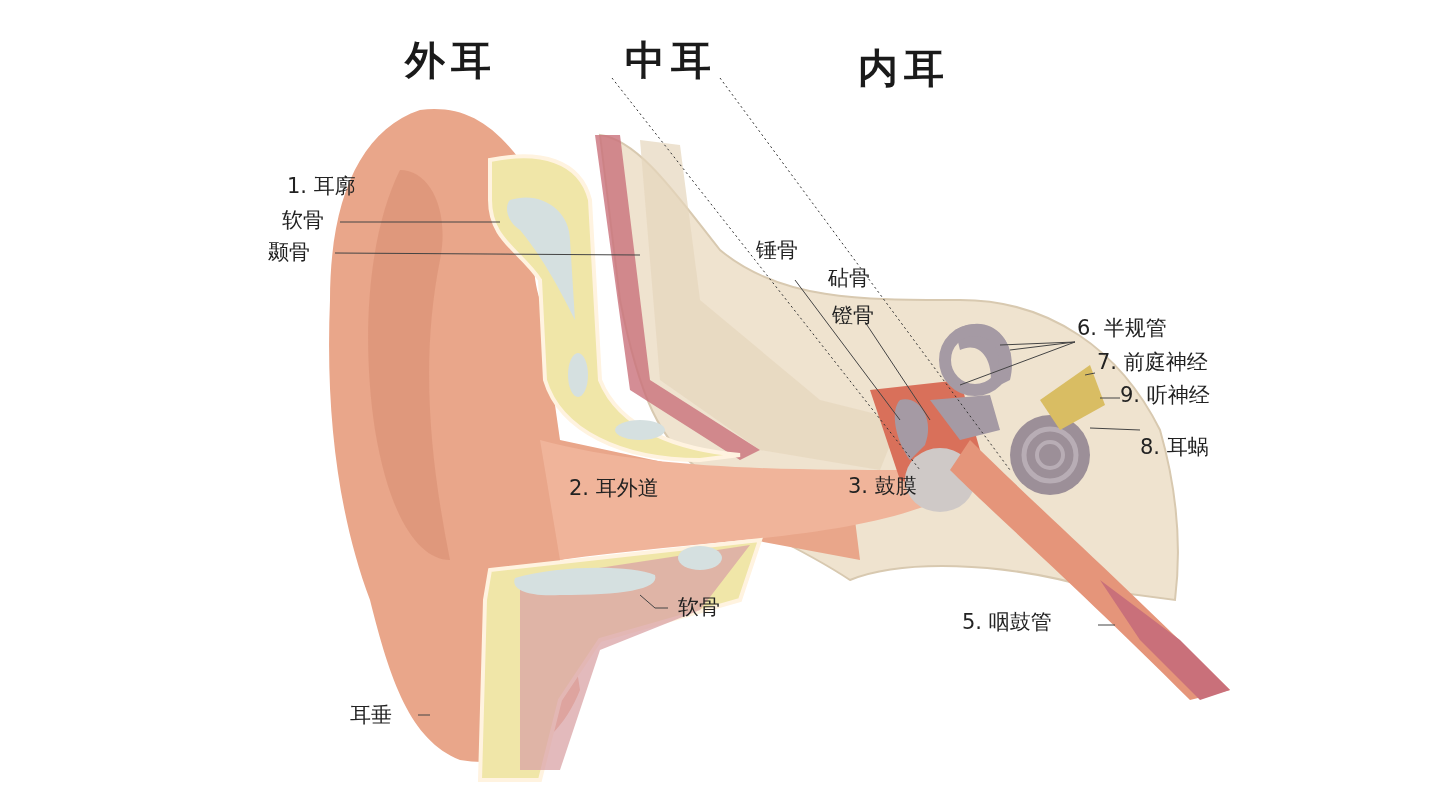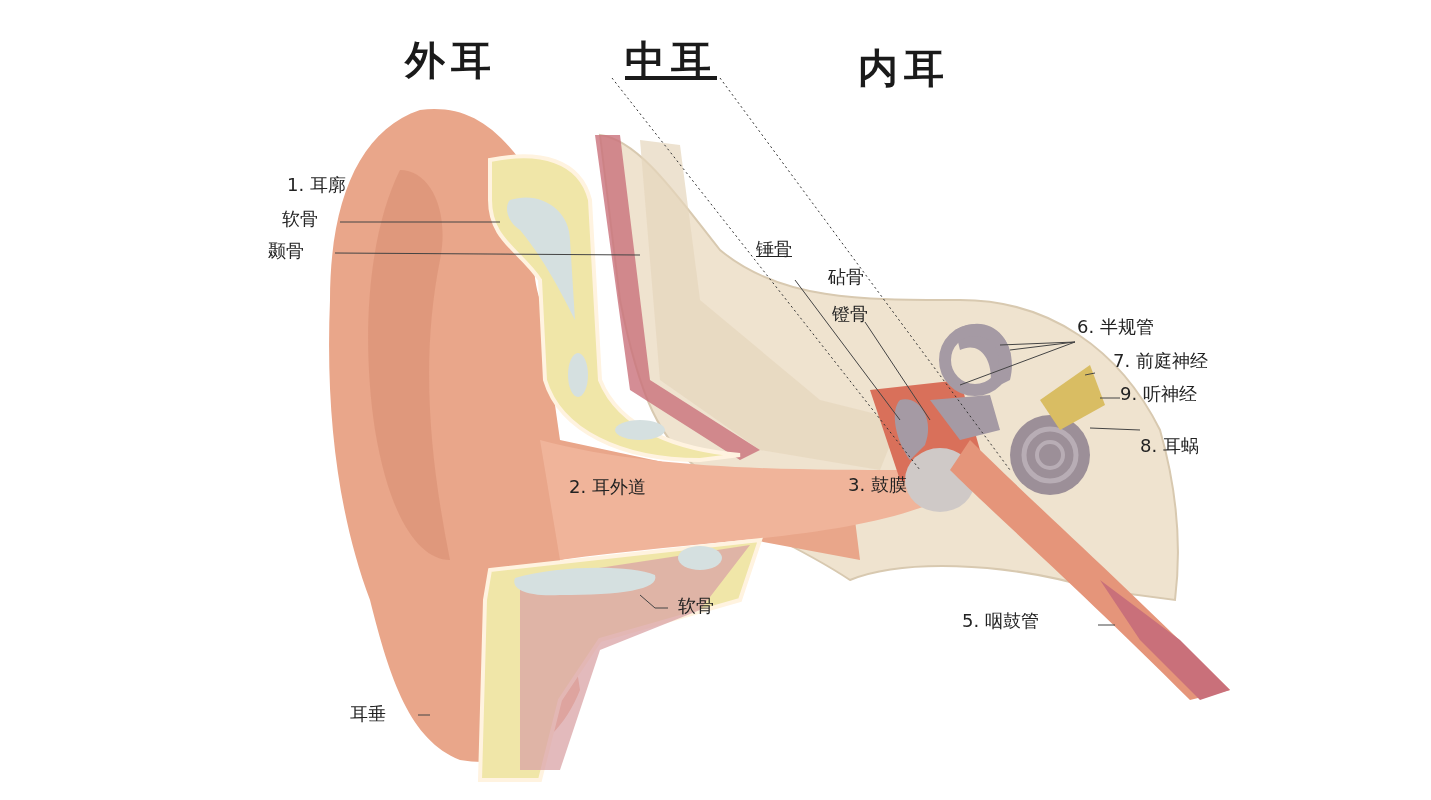--- a/index.html
+++ b/index.html
@@ -1,18 +1,18 @@
 <!DOCTYPE html>
 <html><head>
 <meta charset="utf-8">
 <style>
   html,body{margin:0;padding:0;background:#fff;}
   body{width:1431px;height:800px;position:relative;overflow:hidden;font-family:"DejaVu Sans",sans-serif;}
   #stage{position:absolute;left:0;top:0;width:1431px;height:732px;}
-  .lbl{position:absolute;color:#222;font-size:18px;white-space:nowrap;line-height:1;}
+  .lbl{position:absolute;color:#222;font-size:21px;white-space:nowrap;line-height:1;}
   .hdr{position:absolute;color:#1a1a1a;font-size:40px;font-weight:bold;letter-spacing:6px;line-height:1;}
 </style>
 </head>
 <body>
 
 <div id="stage">
   <svg width="1431" height="800" viewBox="0 0 1431 800">
 
     <path d="M600 135 C640 140 680 200 720 250 C780 300 860 300 960 300 C1050 300 1120 350 1160 430 C1180 500 1180 560 1175 600 L1100 590 C1000 560 900 560 850 580 C820 560 780 540 760 530 L700 470 C660 440 640 400 620 300 Z" fill="#efe3cf" stroke="#d8c9b0" stroke-width="2"></path>
 
@@ -66,31 +66,31 @@
     <line x1="1075" y1="342" x2="960" y2="385" stroke="#444" stroke-width="1"></line>
     <line x1="1095" y1="373" x2="1085" y2="375" stroke="#444" stroke-width="1"></line>
     <line x1="1120" y1="398" x2="1100" y2="398" stroke="#444" stroke-width="1"></line>
     <line x1="1140" y1="430" x2="1090" y2="428" stroke="#444" stroke-width="1"></line>
     <line x1="1098" y1="625" x2="1115" y2="625" stroke="#444" stroke-width="1"></line>
     <path d="M640 595 L655 608 L668 608" stroke="#444" stroke-width="1" fill="none"></path>
     <line x1="418" y1="715" x2="430" y2="715" stroke="#444" stroke-width="1"></line>
   </svg>
 
   <div class="hdr" style="left:405px;top:40px;">外耳</div>
-  <div class="hdr" style="left:625px;top:40px;text-decoration:underline;">中耳</div>
+  <div class="hdr" style="left:625px;top:40px;">中耳</div>
   <div class="hdr" style="left:858px;top:40px;margin-top:8px;">内耳</div>
 
   <div class="lbl" style="left:287px;top:176px;">1. 耳廓</div>
   <div class="lbl" style="left:282px;top:210px;">软骨</div>
   <div class="lbl" style="left:268px;top:242px;">颞骨</div>
-  <div class="lbl" style="left:756px;top:240px;text-decoration:underline;">锤骨</div>
+  <div class="lbl" style="left:756px;top:240px;">锤骨</div>
   <div class="lbl" style="left:812px;top:268px;margin-left:16px;">砧骨</div>
   <div class="lbl" style="left:832px;top:305px;">镫骨</div>
   <div class="lbl" style="left:1077px;top:318px;">6. 半规管</div>
-  <div class="lbl" style="left:1097px;top:352px;margin-left:16px;">7. 前庭神经</div>
+  <div class="lbl" style="left:1097px;top:352px;">7. 前庭神经</div>
   <div class="lbl" style="left:1120px;top:385px;text-align:center;">9. 听神经</div>
   <div class="lbl" style="left:1140px;top:417px;margin-top:20px;">8. 耳蜗</div>
   <div class="lbl" style="left:555px;top:478px;margin-left:14px;">2. 耳外道</div>
   <div class="lbl" style="left:810px;top:476px;margin-left:38px;">3. 鼓膜</div>
   <div class="lbl" style="left:678px;top:597px;">软骨</div>
   <div class="lbl" style="left:962px;top:612px;">5. 咽鼓管</div>
   <div class="lbl" style="left:350px;top:705px;">耳垂</div>
 </div>
 
 </body></html>

